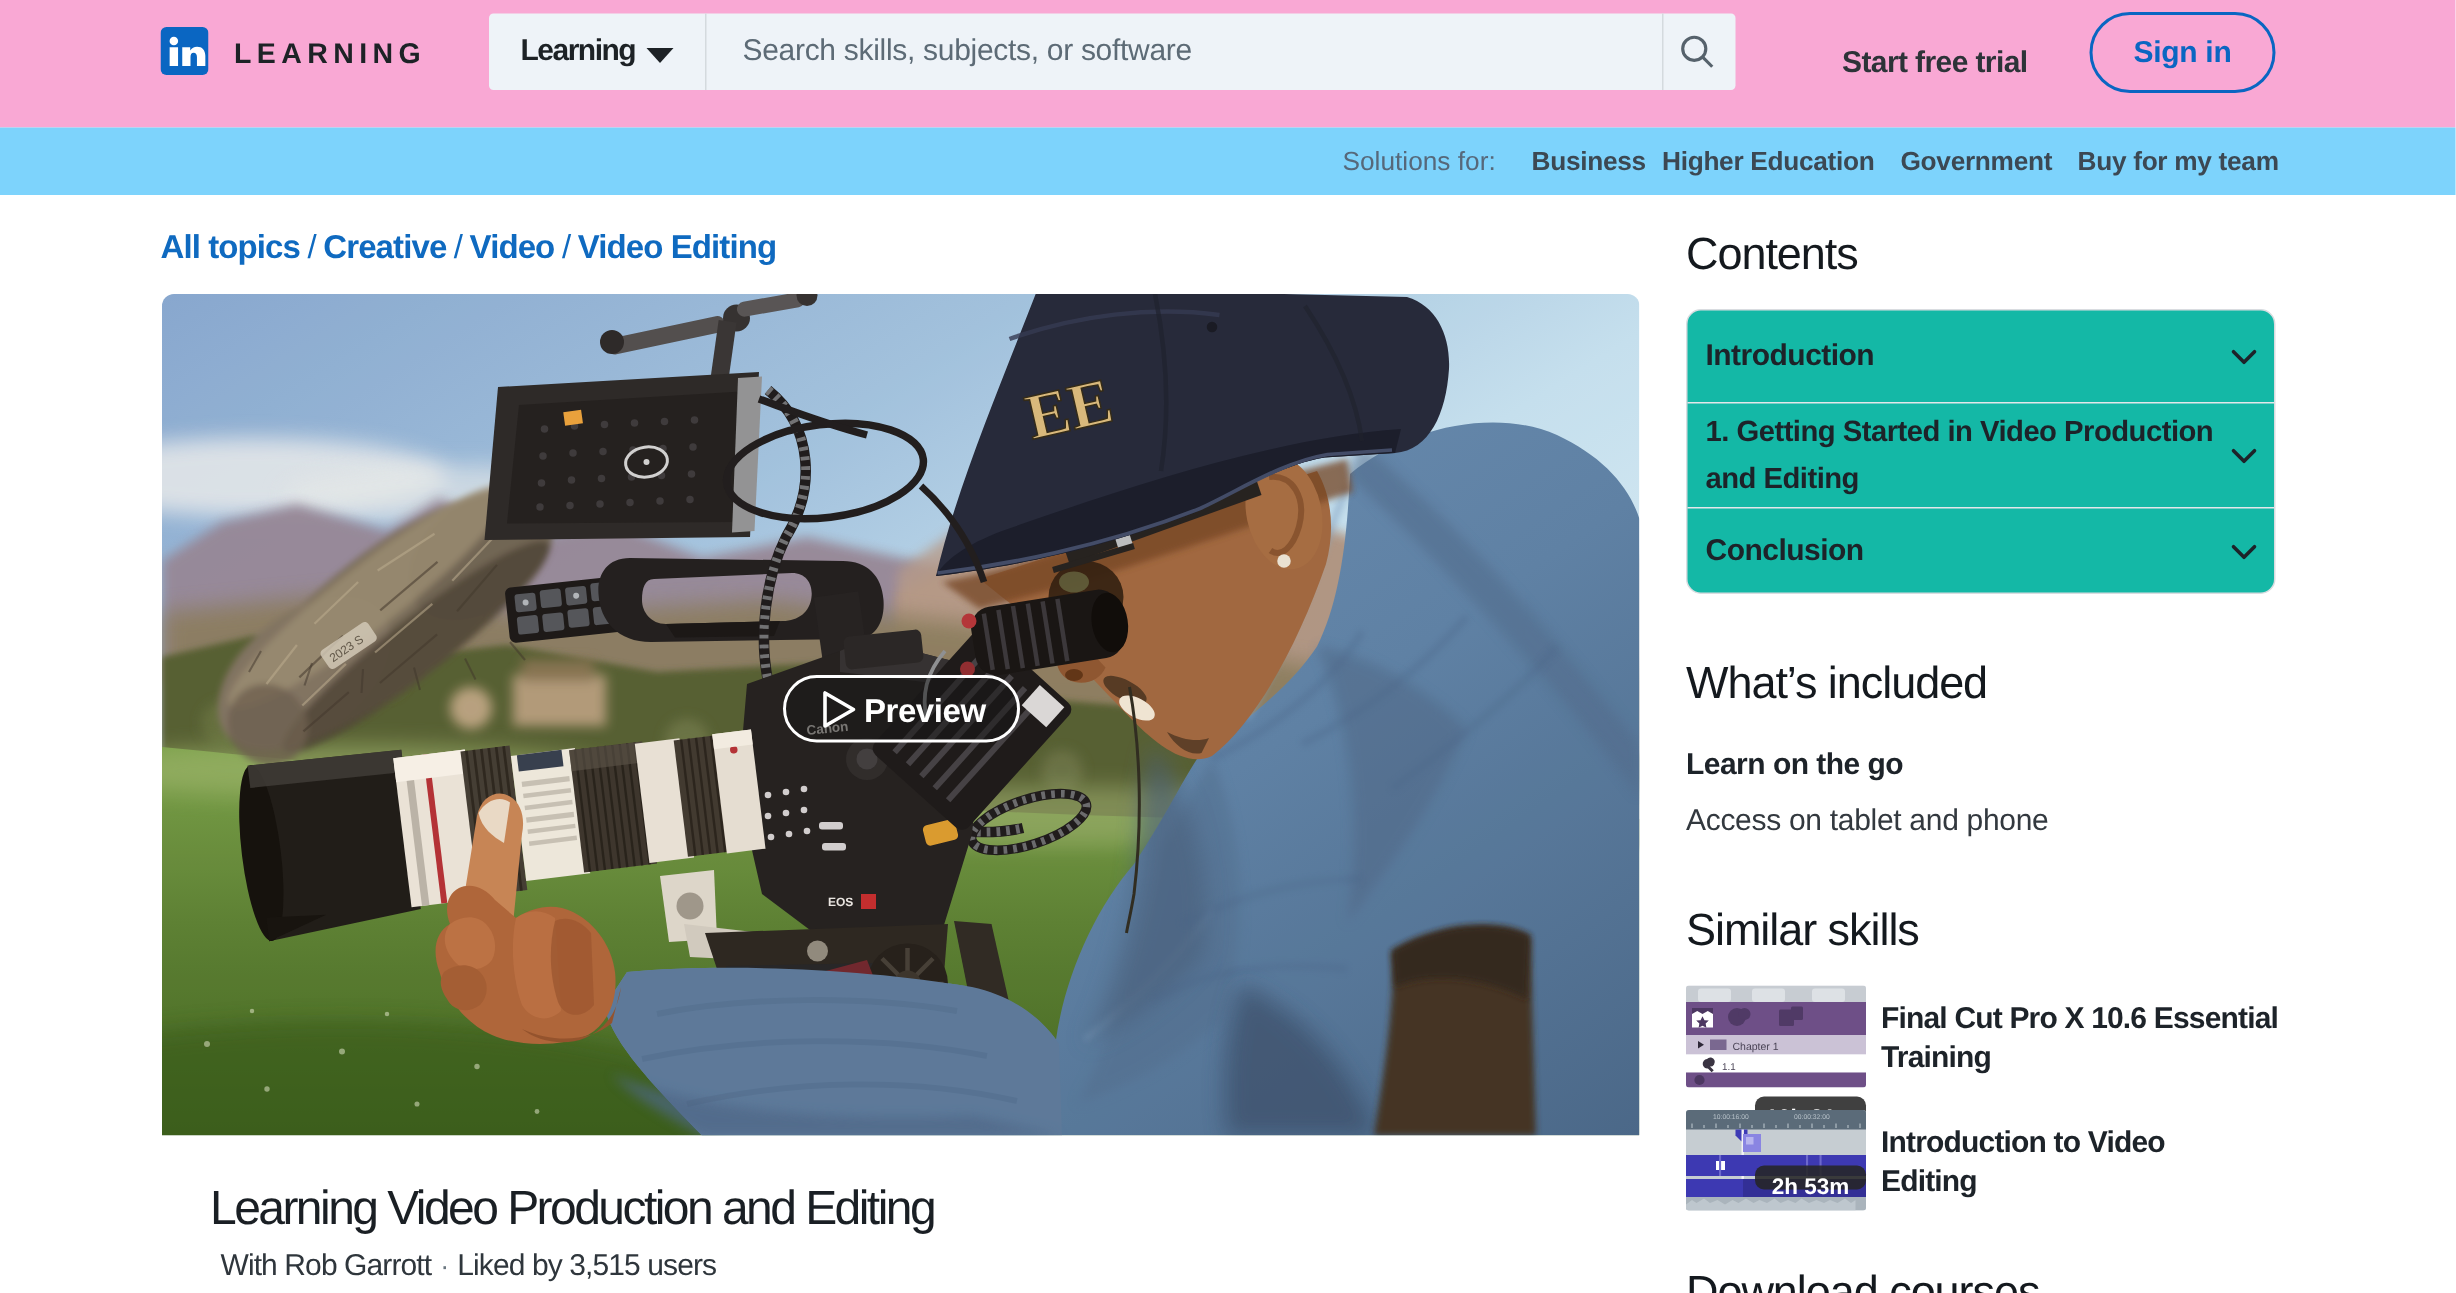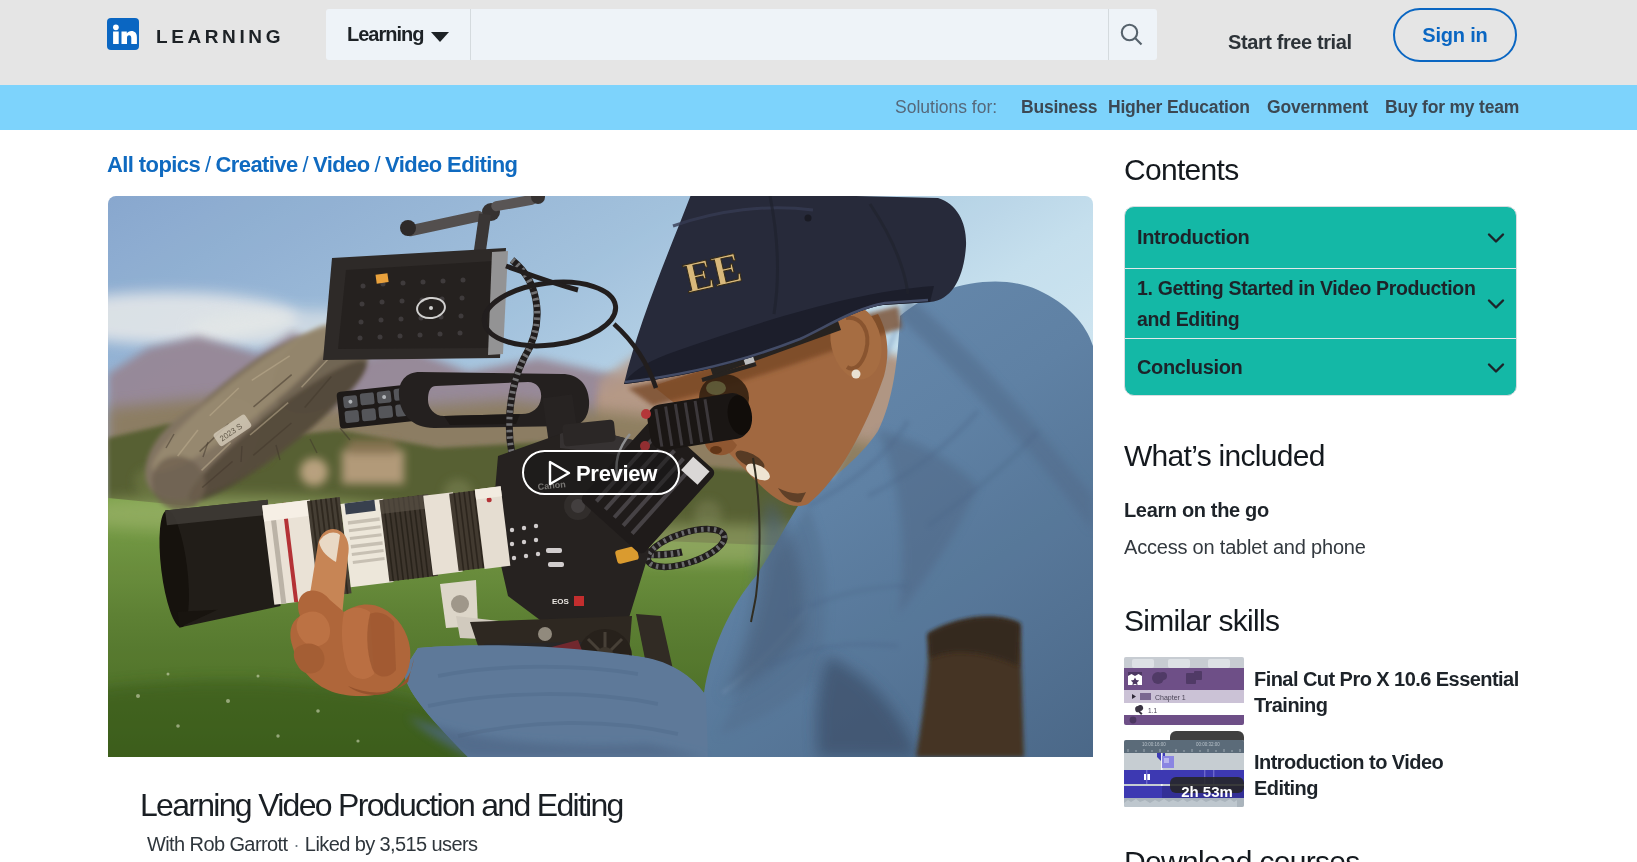--- a/index.html
+++ b/index.html
@@ -1,19 +1,19 @@
 <!DOCTYPE html>
 <html><head>
 <meta charset="utf-8">
 <style>
 * { margin:0; padding:0; box-sizing:border-box; }
 html,body { width:1637px; height:862px; overflow:hidden; background:#fff;
   font-family:"Liberation Sans", sans-serif; }
 
-#header { position:absolute; left:0; top:0; width:1637px; height:85px; background:#e5e5e5; }
+#header { position:absolute; left:0; top:0; width:1637px; height:85px; background:#f9a8d4; }
 #logo-badge { position:absolute; left:107px; top:18px; width:32px; height:32px; }
 #wordmark { position:absolute; left:156px; top:26px; font-size:19px; font-weight:700;
   letter-spacing:3.6px; color:#1d2226; }
 #searchbox { position:absolute; left:326px; top:9px; width:831px; height:51px;
   background:#eef3f8; border-radius:3px; }
 #learnlabel { position:absolute; left:21px; top:0; height:51px; line-height:51px;
   font-size:20px; font-weight:700; letter-spacing:-1px; color:#1d2226; }
 #caret { position:absolute; left:105px; top:23px; width:0; height:0;
   border-left:9px solid transparent; border-right:9px solid transparent;
   border-top:10px solid #1d2226; }
@@ -68,20 +68,21 @@
     <rect width="32" height="32" rx="4" fill="#0a66c2"></rect>
     <circle cx="8.9" cy="9.3" r="2.85" fill="#fff"></circle>
     <rect x="6.1" y="13.5" width="5.6" height="12.5" fill="#fff"></rect>
     <path d="M14.5 13.5h5.3v2.1c0.9-1.5 2.6-2.5 4.6-2.5 3.4 0 5.5 2.2 5.5 6.3v6.6h-5.6v-6c0-1.7-0.7-2.8-2.2-2.8-1.4 0-2.1 1-2.1 2.8v6h-5.5z" fill="#fff"></path>
   </svg>
   <div id="wordmark">LEARNING</div>
   <div id="searchbox">
     <div id="learnlabel">Learning</div>
     <div id="caret"></div>
     <div class="sdiv" style="left:144px"></div>
+    <div id="placeholder">Search skills, subjects, or software</div>
     <div class="sdiv" style="left:782px"></div>
     <svg id="sicon" style="left:792px" width="27" height="27" viewBox="0 0 27 27">
       <circle cx="11.5" cy="11.5" r="7.7" fill="none" stroke="#56626c" stroke-width="2.1"></circle>
       <line x1="17.3" y1="17.3" x2="23.5" y2="23.5" stroke="#56626c" stroke-width="2.1"></line>
     </svg>
   </div>
   <div id="trial">Start free trial</div>
   <div id="signin">Sign in</div>
 </div>
 

